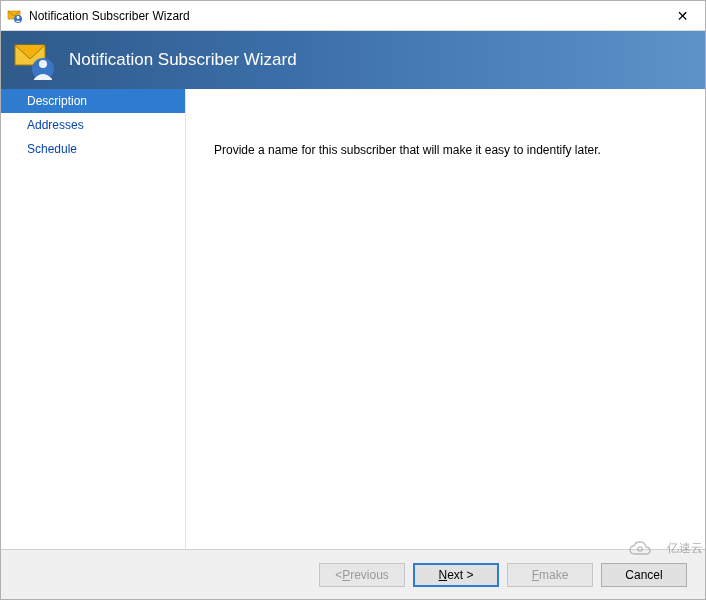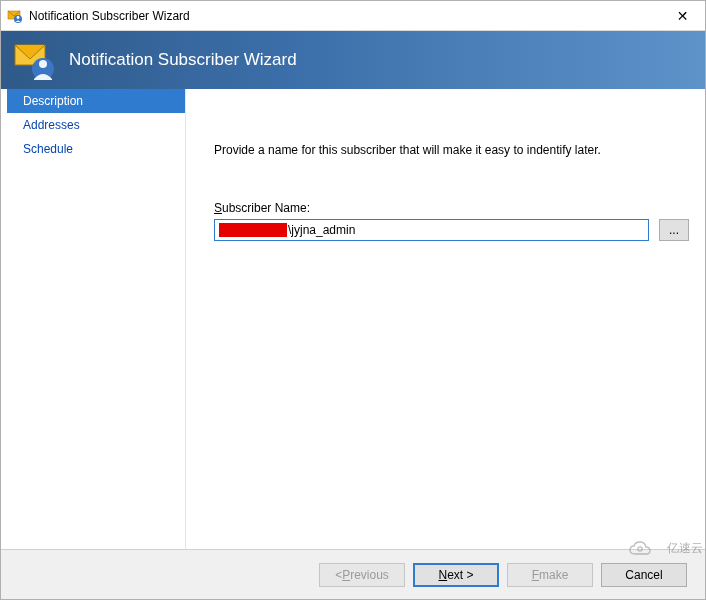--- a/index.html
+++ b/index.html
@@ -60,25 +60,24 @@
     flex: 1;
     min-height: 0;
   }
   .sidebar {
     width: 185px;
     background: #fff;
     border-right: 1px solid #e5e5e5;
     padding-top: 0;
   }
   .sidebar-item {
-    padding: 5px 16px;
+    padding: 5px 26px;
     color: #0645ad;
     cursor: default;
     font-size: 12px;
-    margin-left: 6px;
   }
   .sidebar-item.selected {
     background: #2f7bd0;
     color: #fff;
   }
 
   .content {
     flex: 1;
     padding: 54px 16px 0 28px;
     position: relative;
@@ -207,34 +206,20 @@
       <span>Addresses</span>
     </div>
     <div class="sidebar-item">
       <span>Schedule</span>
     </div>
   </div>
 
   <div class="content">
     <div class="instruction">Provide a name for this subscriber that will make it easy to indentify later.</div>
 
-    <div class="field-label">
-      <span class="u-char">S</span><span>ubscriber Name:</span>
-    </div>
-    <div class="field-row">
-      <div class="name-input">
-        <div class="input-inner">
-          <span class="redacted"></span>
-            <span>\jyjna_admin</span>
-        </div>
-      </div>
-      <div class="browse-btn">
-        <span>...</span>
-      </div>
-    </div>
   </div>
 </div>
 
 <div class="watermark">
   <svg width="22" height="16" viewBox="0 0 22 16">
     <path d="M6 13 Q1 13 1 9 Q1 5 5 5 Q6 1 11 1 Q16 1 17 6 Q21 6 21 10 Q21 13 17 13 Z" fill="none" stroke="#888" stroke-width="1.3"></path>
     <circle cx="11" cy="8" r="2.2" fill="none" stroke="#888" stroke-width="1.2"></circle>
   </svg>
   <span>亿速云</span>
 </div>

